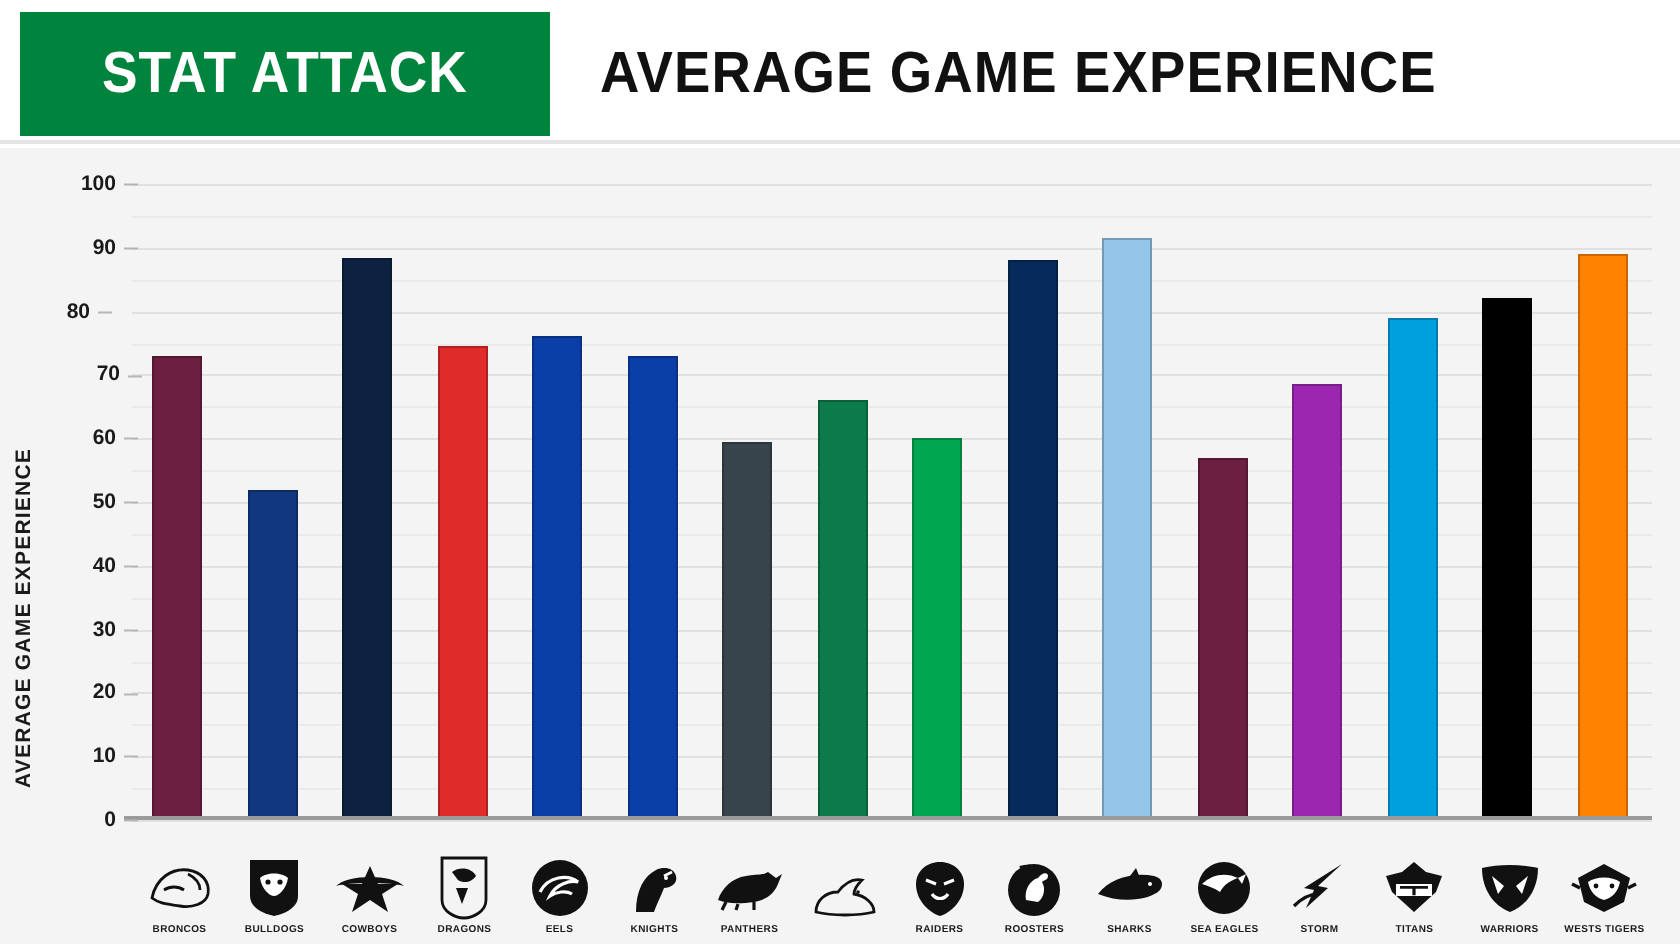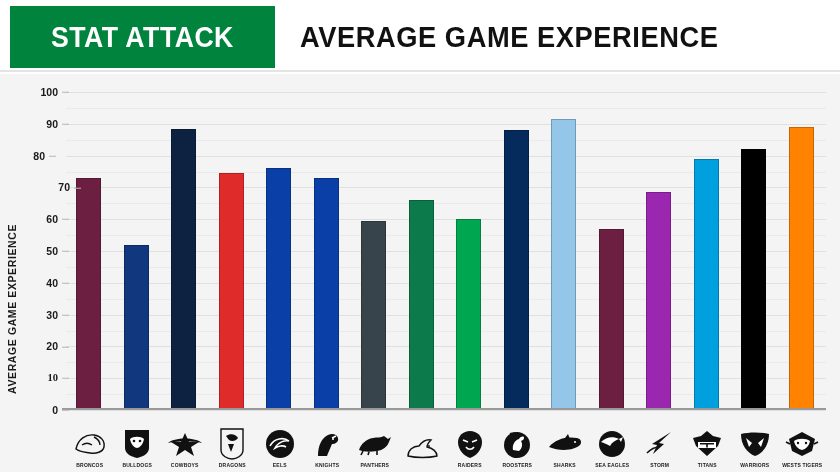--- a/index.html
+++ b/index.html
@@ -137,27 +137,27 @@
           <div class="bar" title="Storm: 68.5" style="left: 580.25px; height: 217.83px; background: rgb(155, 39, 176);"></div>
           <div class="bar" title="Titans: 79" style="left: 627.75px; height: 251.22px; background: rgb(0, 160, 222);"></div>
           <div class="bar" title="Warriors: 82" style="left: 675.25px; height: 260.76px; background: rgb(0, 0, 0);"></div>
           <div class="bar" title="Wests Tigers: 89" style="left: 722.75px; height: 283.02px; background: rgb(255, 130, 0);"></div>
         </div>
       <div class="axis-base"></div>
     </div>
 
     <div id="yticks">
         <div class="ytick" style="top: 336px; left: 18px; right: auto;">0<div class="ytick-dash" style="top: 50%; left: 44px;"></div></div>
-        <div class="ytick" style="top: 304.2px; left: 18px; right: auto; font-family: Liberation Serif, serif;">10<div class="ytick-dash" style="top: 50%; left: 44px;"></div></div>
+        <div class="ytick" style="top: 304.2px; left: 18px; right: auto;">10<div class="ytick-dash" style="top: 50%; left: 44px;"></div></div>
         <div class="ytick" style="top: 272.4px; left: 18px; right: auto;">20<div class="ytick-dash" style="top: 50%; left: 44px;"></div></div>
         <div class="ytick" style="top: 240.6px; left: 18px; right: auto;">30<div class="ytick-dash" style="top: 50%; left: 44px;"></div></div>
         <div class="ytick" style="top: 208.8px; left: 18px; right: auto;">40<div class="ytick-dash" style="top: 50%; left: 44px;"></div></div>
         <div class="ytick" style="top: 177px; left: 18px; right: auto;">50<div class="ytick-dash" style="top: 50%; left: 44px;"></div></div>
         <div class="ytick" style="top: 145.2px; left: 18px; right: auto;">60<div class="ytick-dash" style="top: 50%; left: 44px;"></div></div>
-        <div class="ytick" style="top: 113.4px; left: 30px; right: auto;">70<div class="ytick-dash" style="top: 50%; left: 44px;"></div></div>
+        <div class="ytick" style="top: 113.4px; left: 20px; right: auto;">70<div class="ytick-dash" style="top: 50%; left: 44px;"></div></div>
         <div class="ytick" style="top: 81.6px; left: 5px; right: auto;">80<div class="ytick-dash" style="top: 50%; left: 44px;"></div></div>
         <div class="ytick" style="top: 49.8px; left: 18px; right: auto;">90<div class="ytick-dash" style="top: 50%; left: 44px;"></div></div>
         <div class="ytick" style="top: 18px; left: 18px; right: auto;">100<div class="ytick-dash" style="top: 50%; left: 44px;"></div></div>
       </div>
 
     <div class="logos" id="logos">
         <div class="logo-cell" style="left: 0.75px;">
           <div class="logo-mark">
             <svg width="36" height="26" viewBox="0 0 36 26">
               <path d="M4 18 C6 8 14 3 22 4 C29 5 33 10 32 16 C31 21 24 23 18 22 C12 21 8 21 4 18 Z" stroke="#111" fill="none" stroke-width="1.4"></path>

